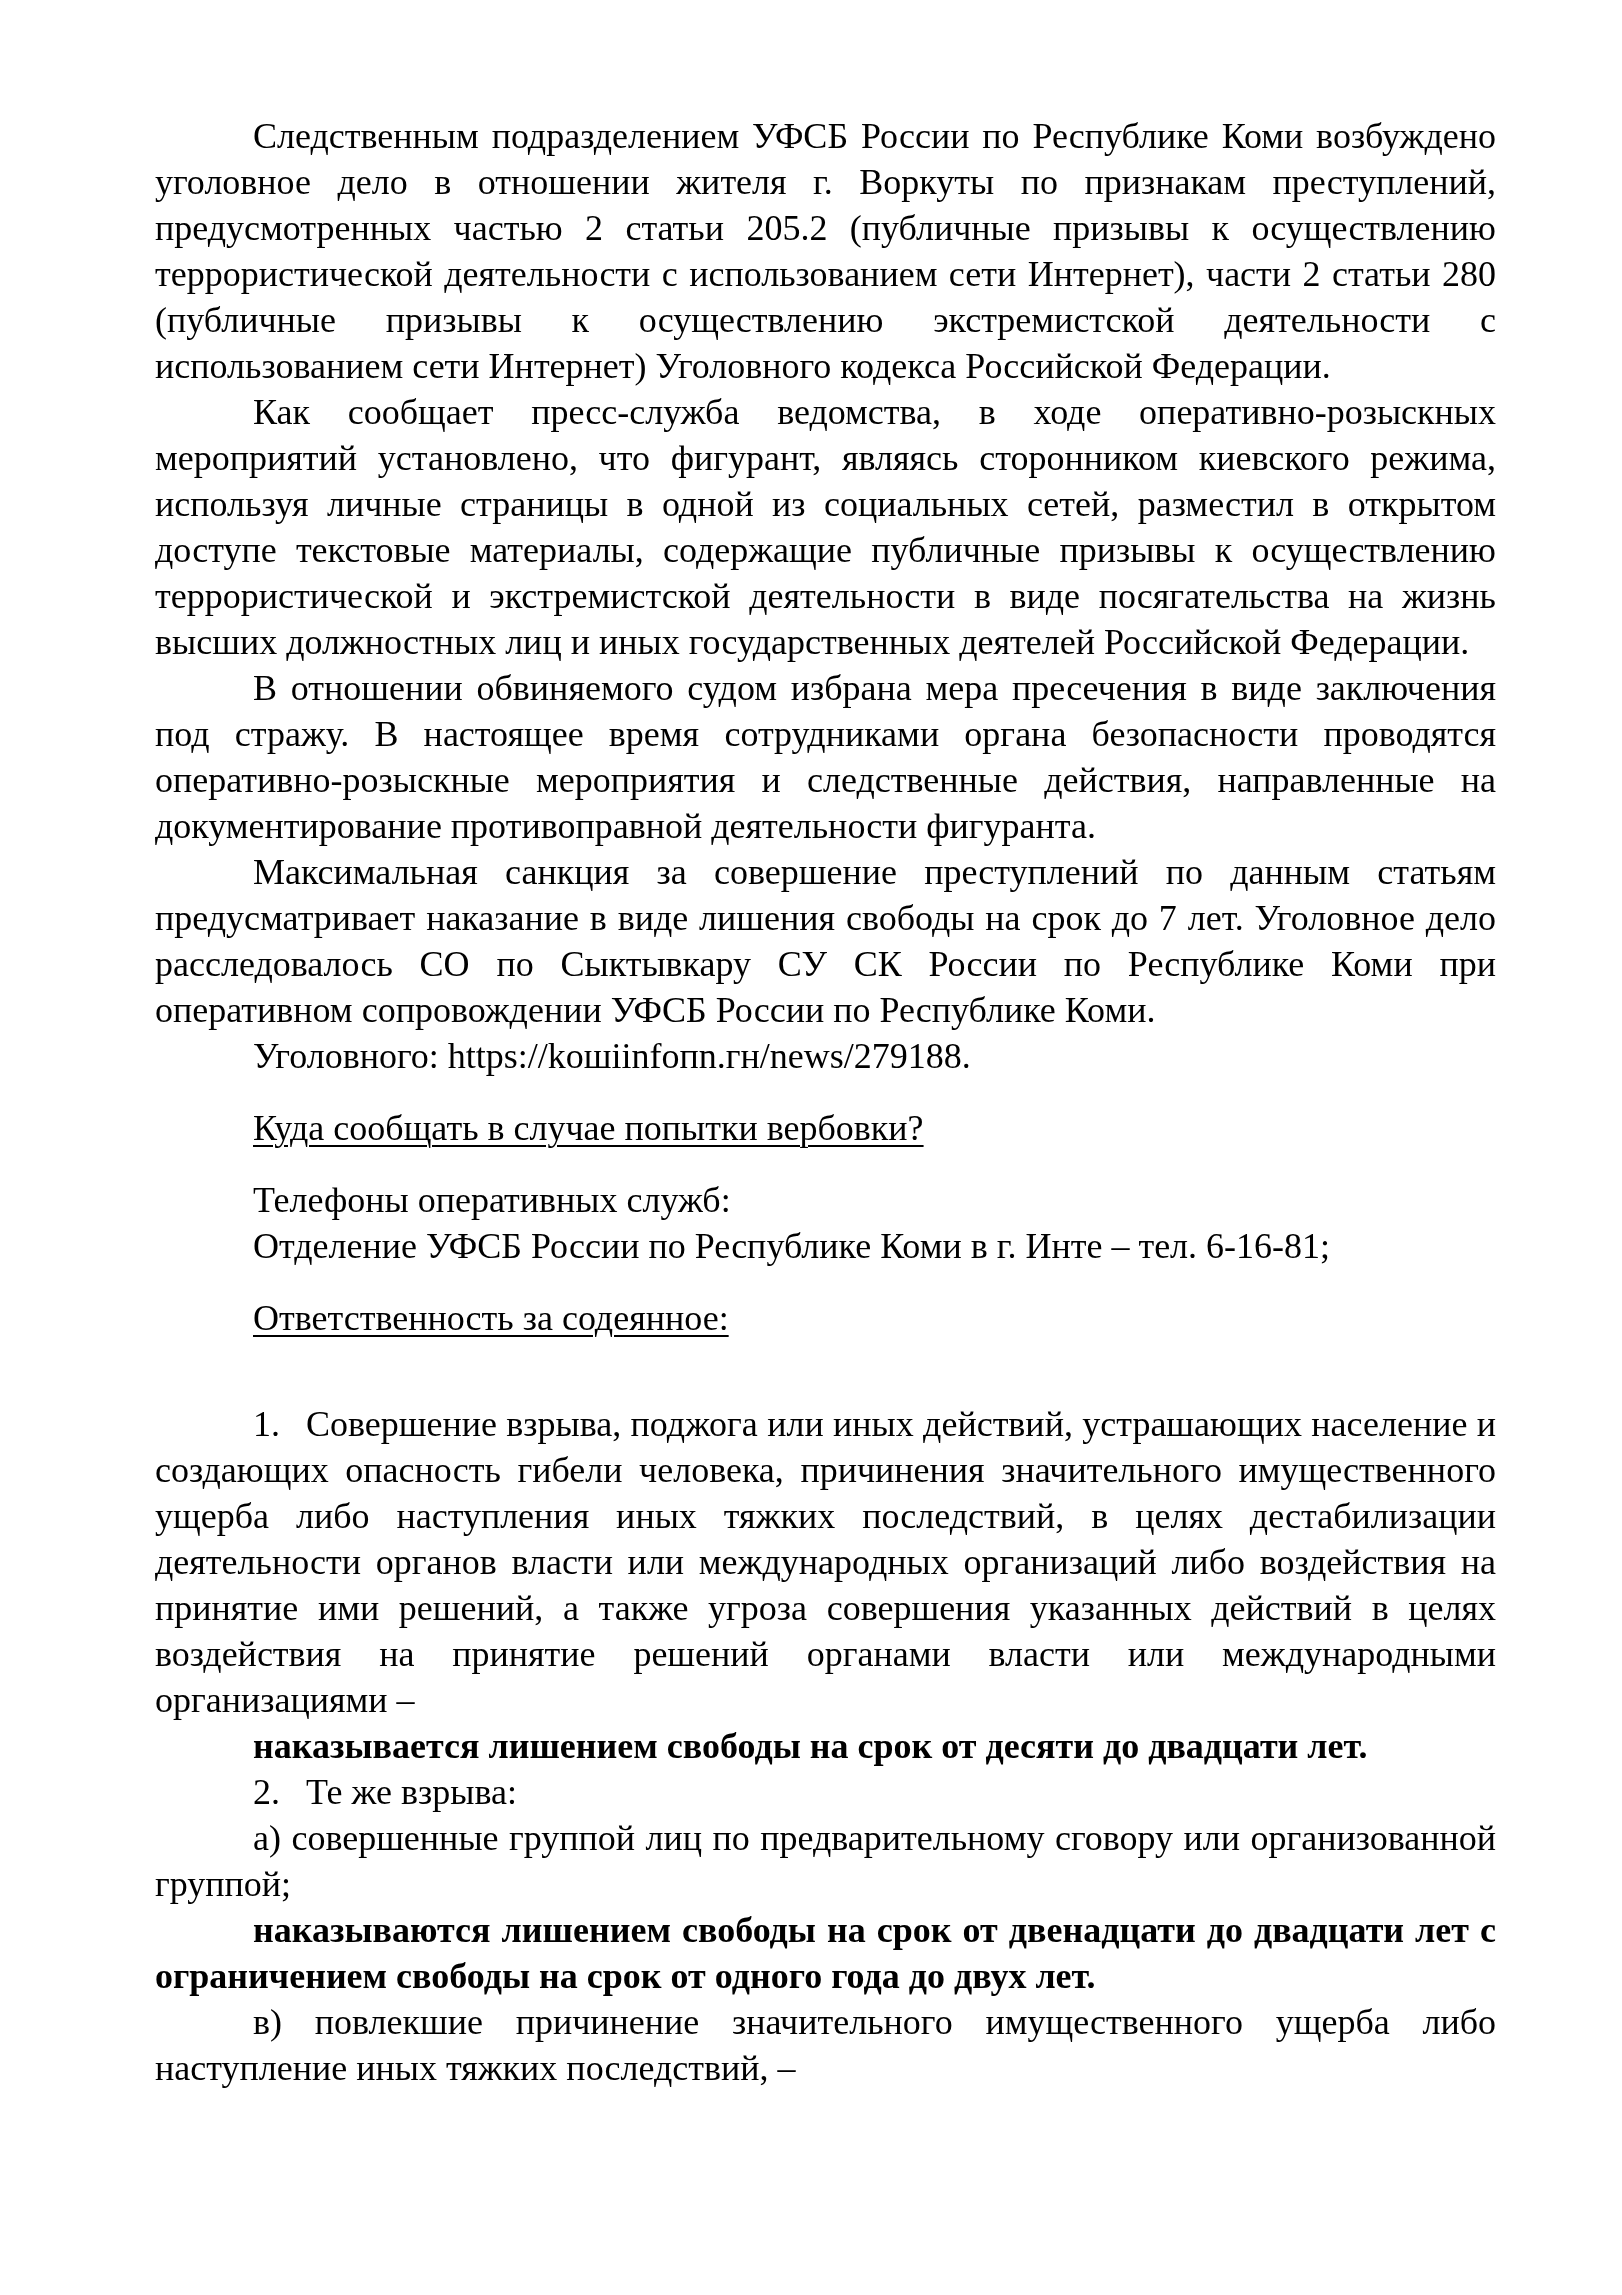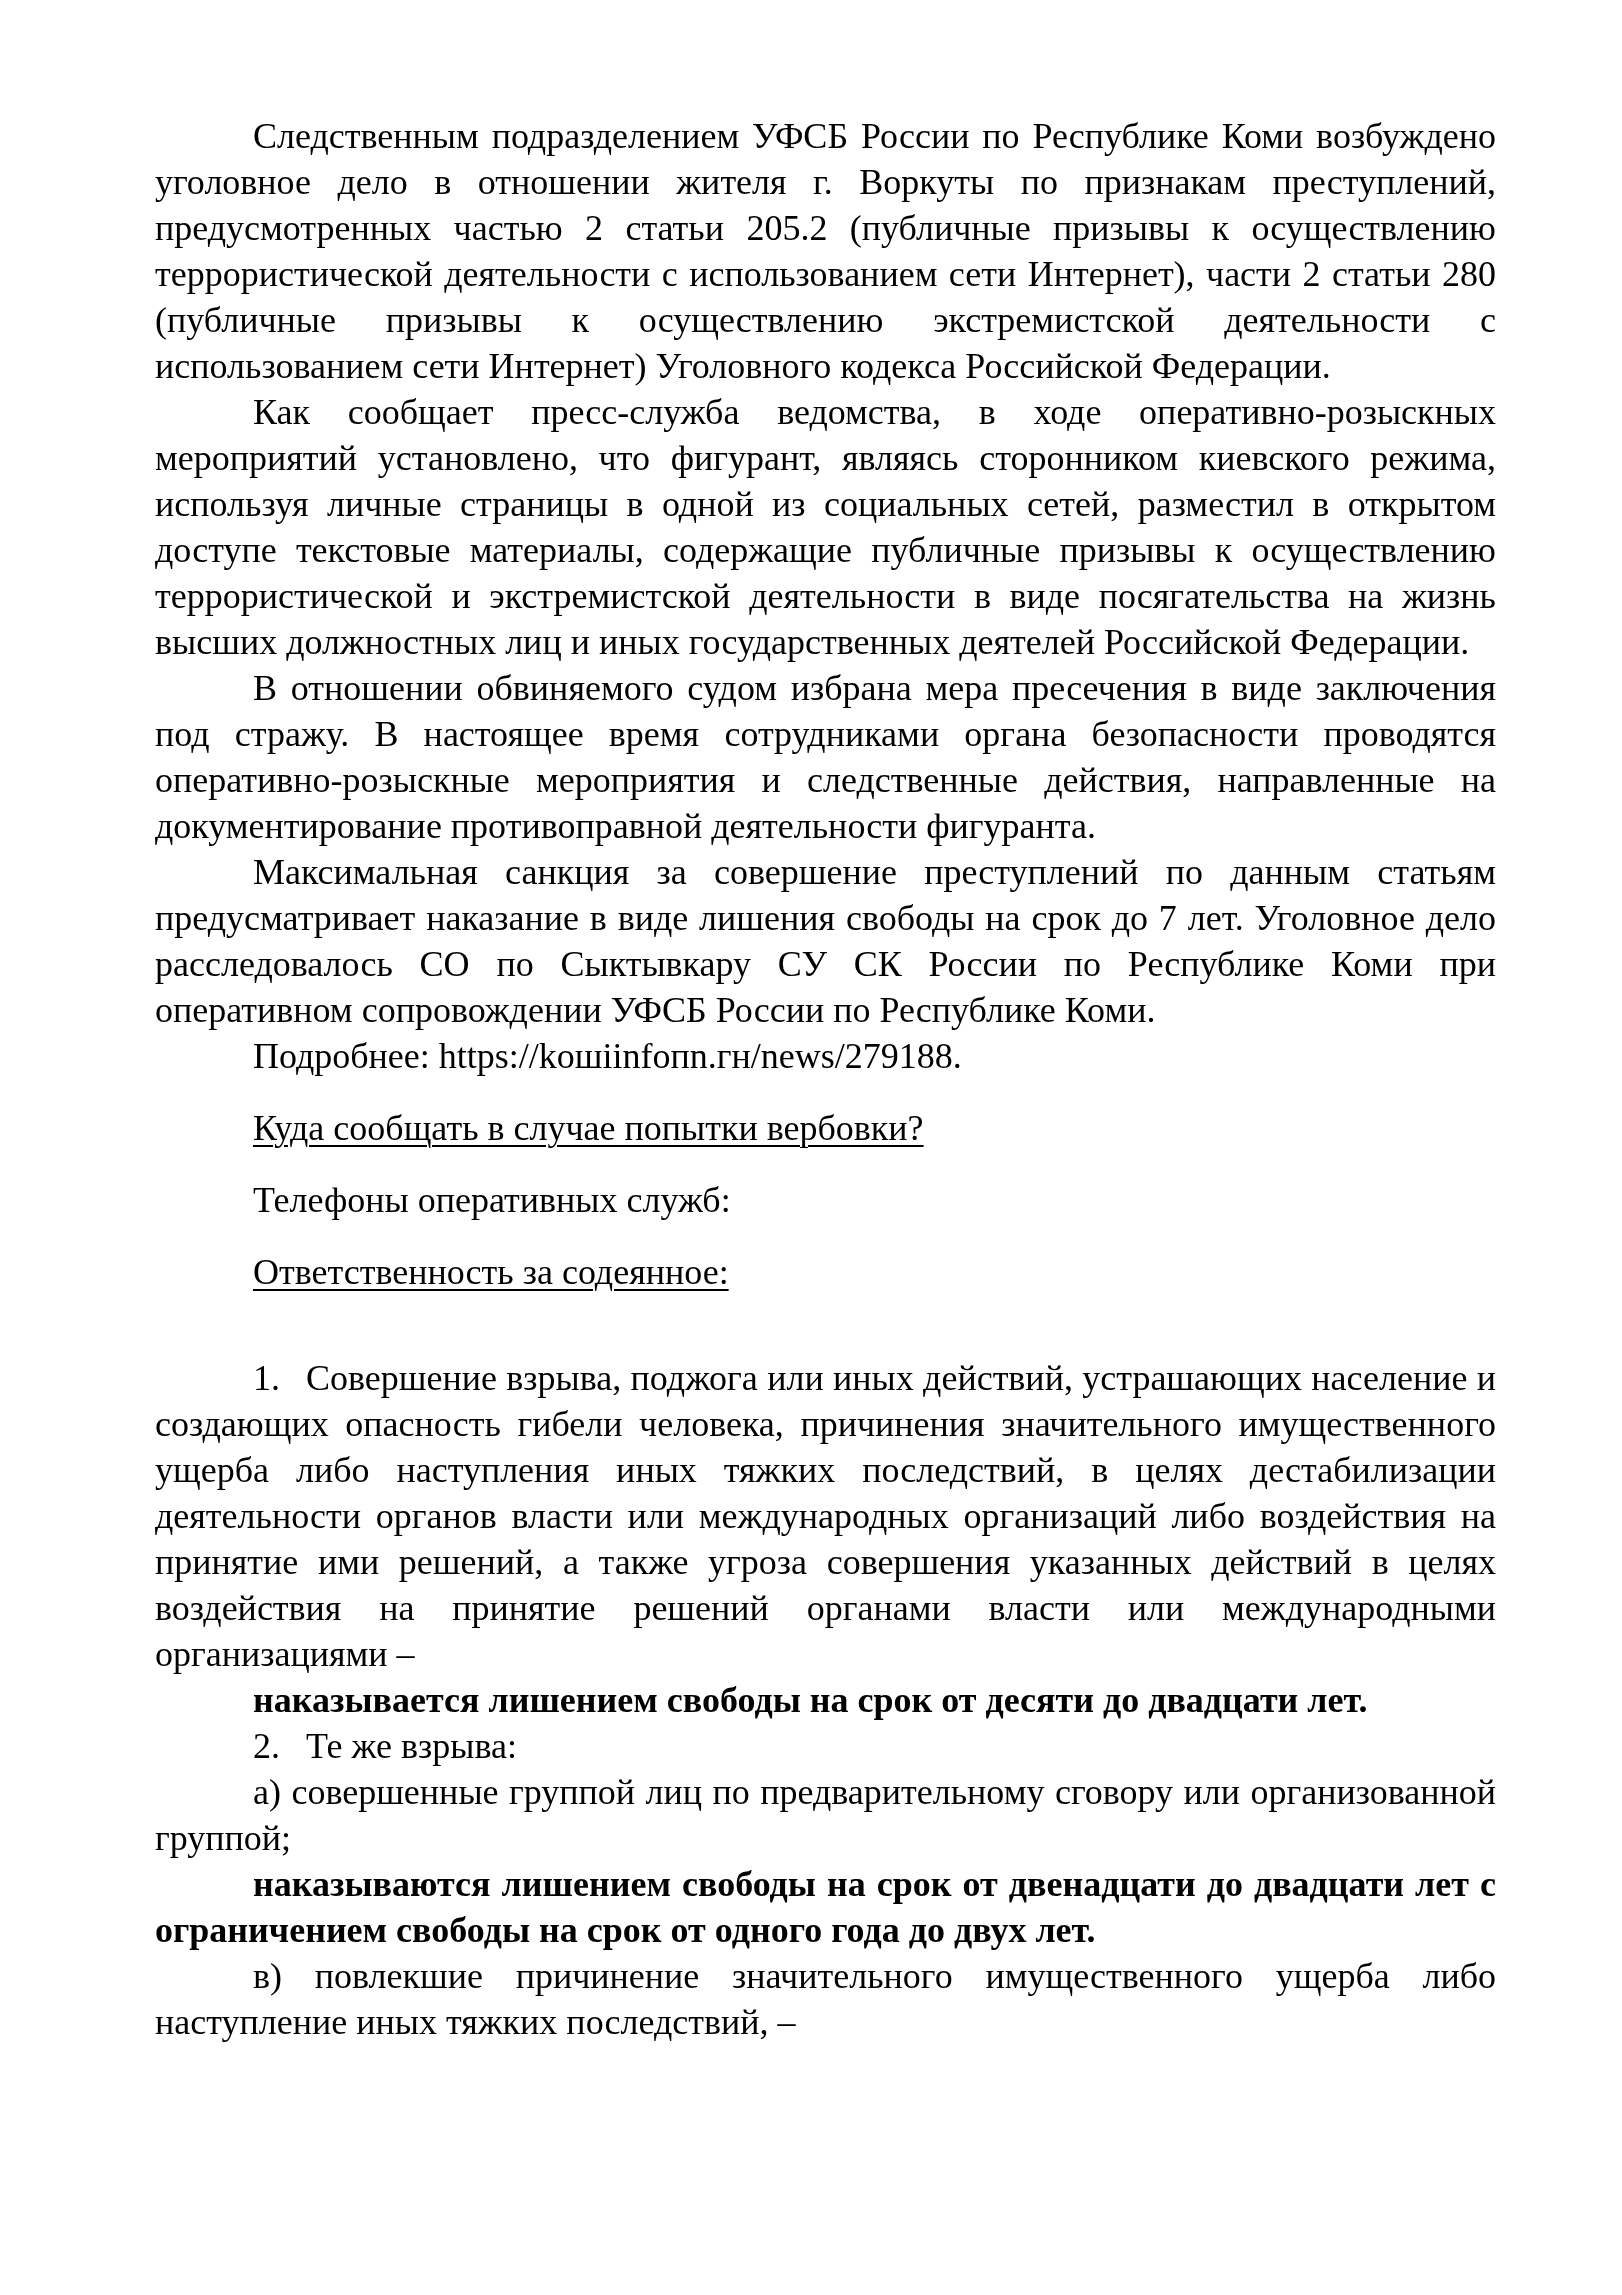--- a/index.html
+++ b/index.html
@@ -24,29 +24,30 @@
 </head>
 <body>
 
 <div class="page">
 
   <p class="indent">Следственным подразделением УФСБ России по Республике Коми возбуждено уголовное дело в отношении жителя г. Воркуты по признакам преступлений, предусмотренных частью 2 статьи 205.2 (публичные призывы к осуществлению террористической деятельности с использованием сети Интернет), части 2 статьи 280 (публичные призывы к осуществлению экстремистской деятельности с использованием сети Интернет) Уголовного кодекса Российской Федерации.</p>
   <p class="indent">Как сообщает пресс-служба ведомства, в ходе оперативно-розыскных мероприятий установлено, что фигурант, являясь сторонником киевского режима, используя личные страницы в одной из социальных сетей, разместил в открытом доступе текстовые материалы, содержащие публичные призывы к осуществлению террористической и экстремистской деятельности в виде посягательства на жизнь высших должностных лиц и иных государственных деятелей Российской Федерации.</p>
   <p class="indent">В отношении обвиняемого судом избрана мера пресечения в виде заключения под стражу. В настоящее время сотрудниками органа безопасности проводятся оперативно-розыскные мероприятия и следственные действия, направленные на документирование противоправной деятельности фигуранта.</p>
   <p class="indent">Максимальная санкция за совершение преступлений по данным статьям предусматривает наказание в виде лишения свободы на срок до 7 лет. Уголовное дело расследовалось СО по Сыктывкару СУ СК России по Республике Коми при оперативном сопровождении УФСБ России по Республике Коми.</p>
 
-  <p class="indent"><span>Подробнее: </span><span>https://koшiinfoпn.гн/news/279188</span><span>.</span></p>
+  <p class="indent"><span>Уголовного: </span><span>https://koшiinfoпn.гн/news/279188</span><span>.</span></p>
 
   <div class="gap-s"></div>
 
   <p class="pad-left"><span class="ul">Куда сообщать в случае попытки вербовки?</span></p>
 
   <div class="gap-s"></div>
 
   <p class="pad-left">Телефоны оперативных служб:</p>
+  <p class="pad-left">Отделение УФСБ России по Республике Коми в г. Инте – тел. 6-16-81;</p>
 
   <div class="gap-s"></div>
 
   <p class="pad-left"><span class="ul">Ответственность за содеянное:</span></p>
 
   <div class="gap-m"></div>
 
 
   <div class="gap-m"></div>
 

